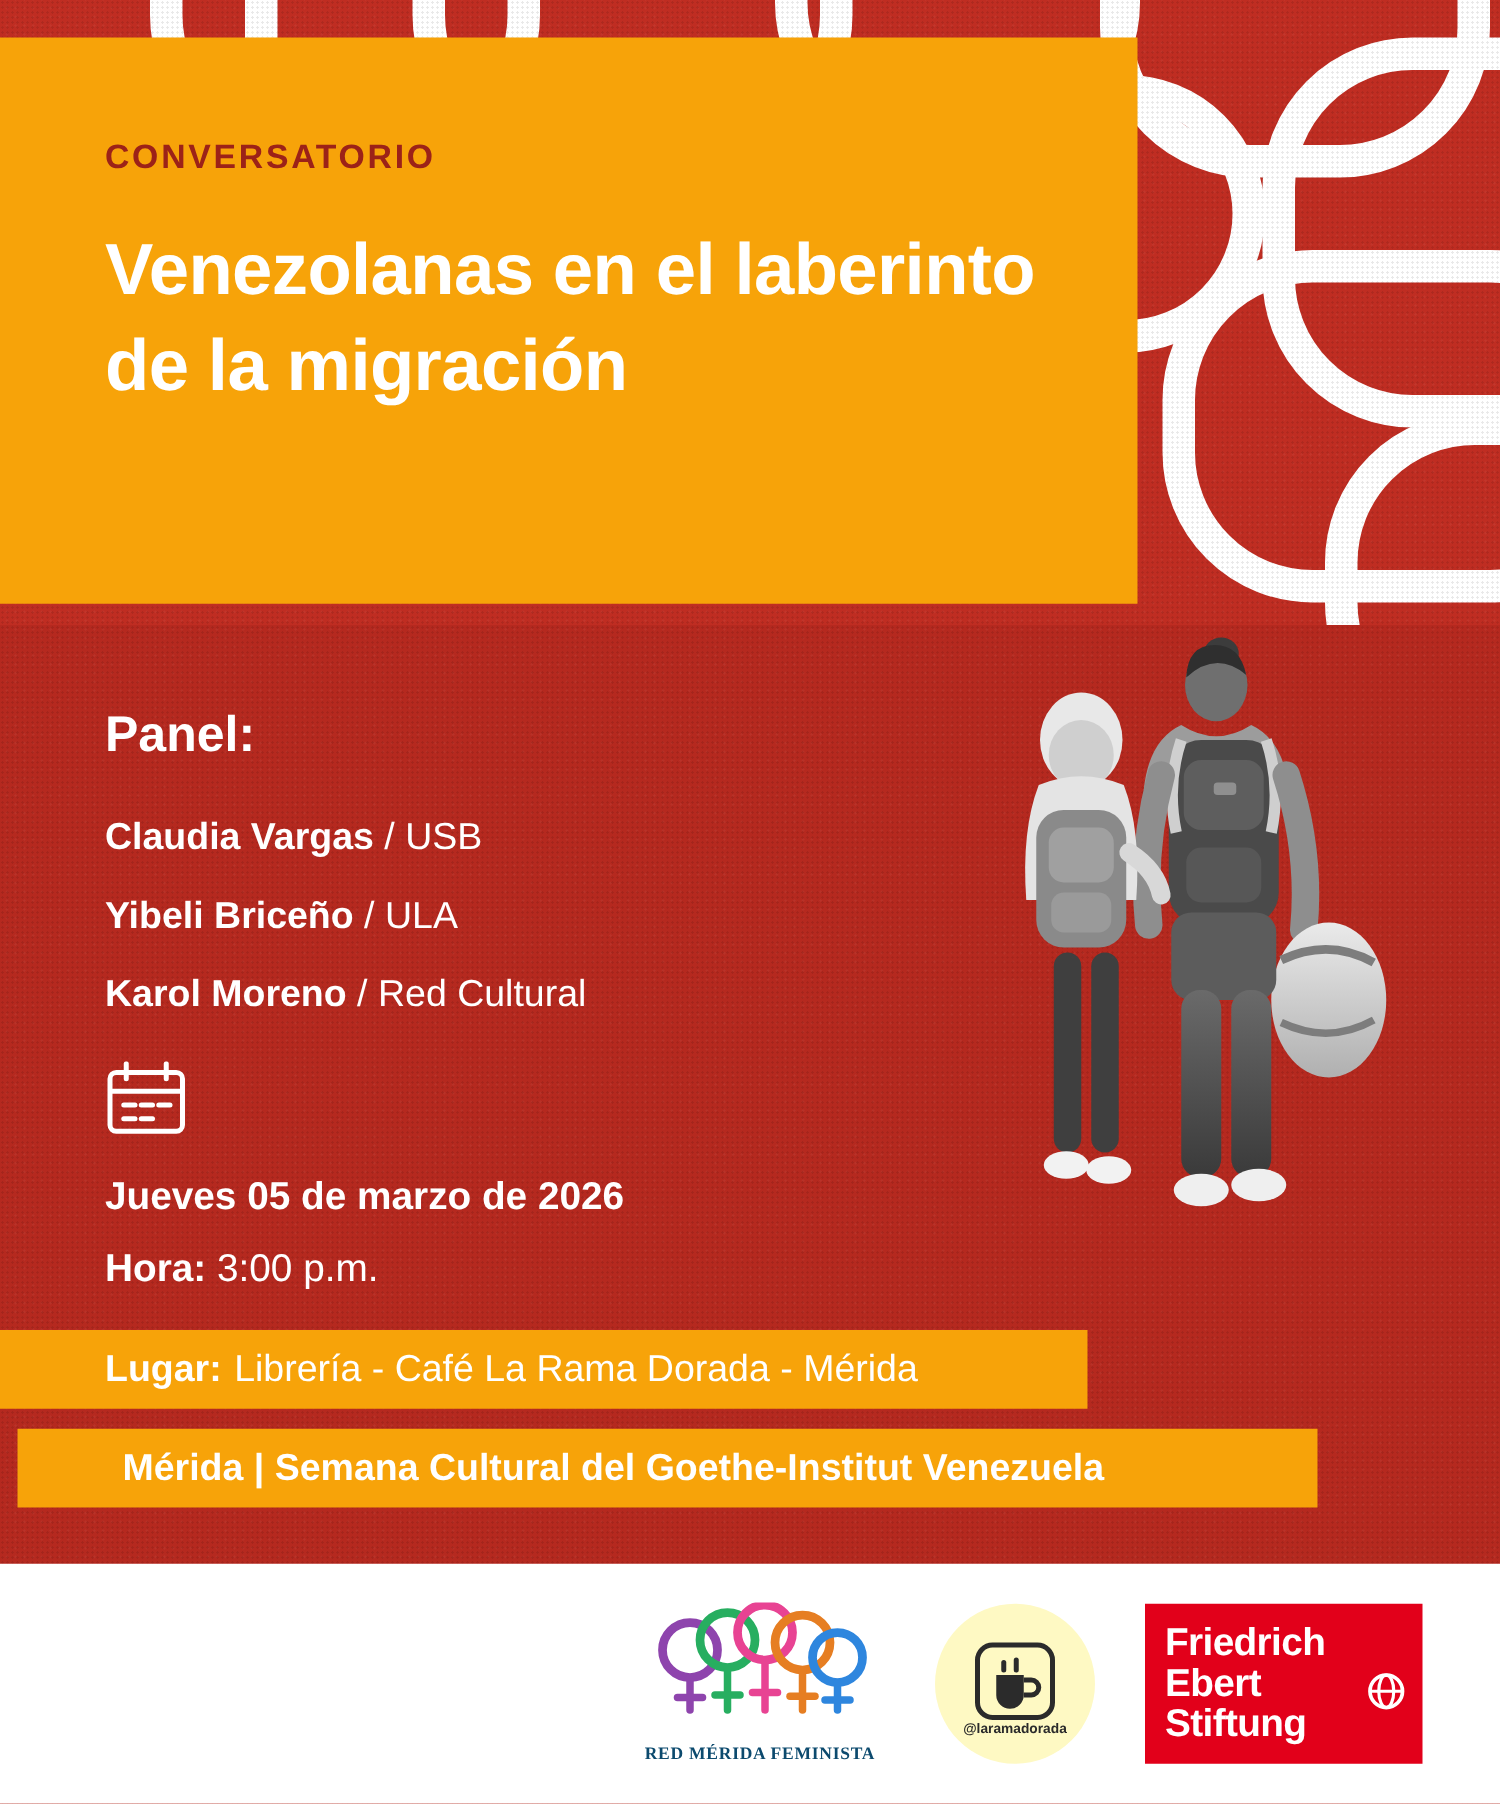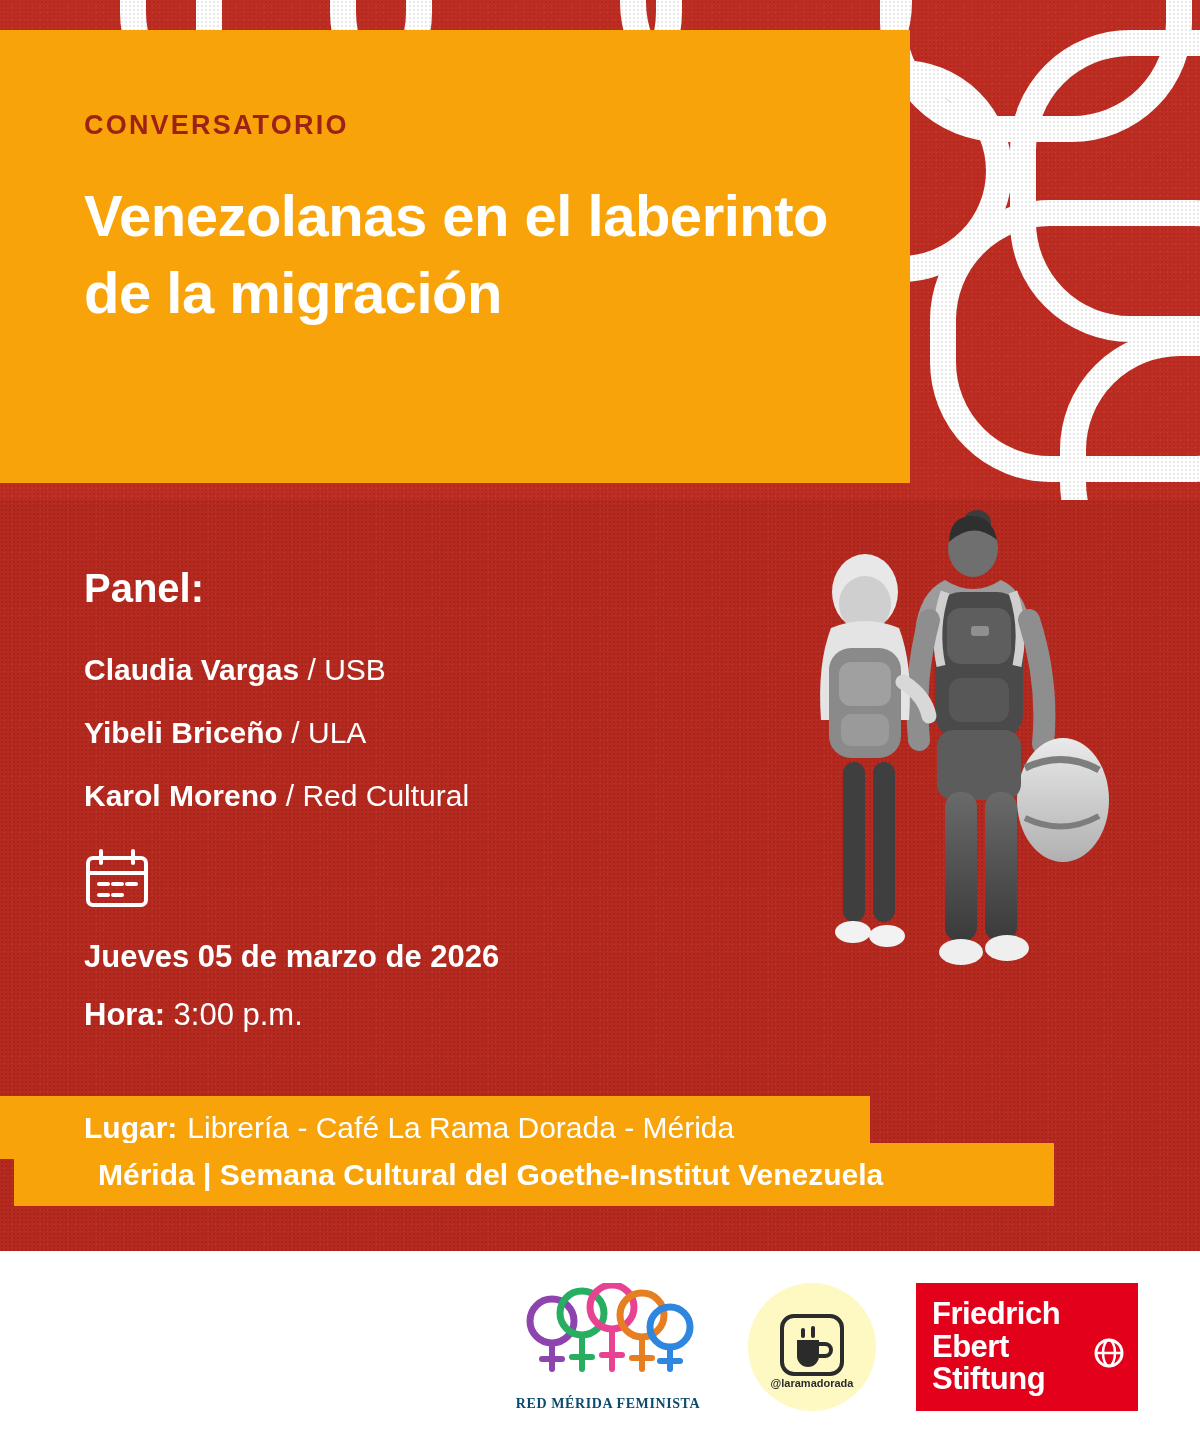--- a/index.html
+++ b/index.html
@@ -142,21 +142,21 @@
     background: #f7a309;
     color: #ffffff;
     display: flex;
     align-items: center;
     box-sizing: border-box;
     padding-left: 84px;
     font-size: 30px;
   }
   .bar-place {
     left: 0;
-    top: 1096px;
+    top: 1064px;
     width: 870px;
     height: 63px;
   }
   .bar-place .lbl { font-weight: bold; margin-right: 10px; }
   .bar-week {
     left: 0;
     top: 1143px;
     width: 1040px;
     height: 63px;
     font-weight: bold;

